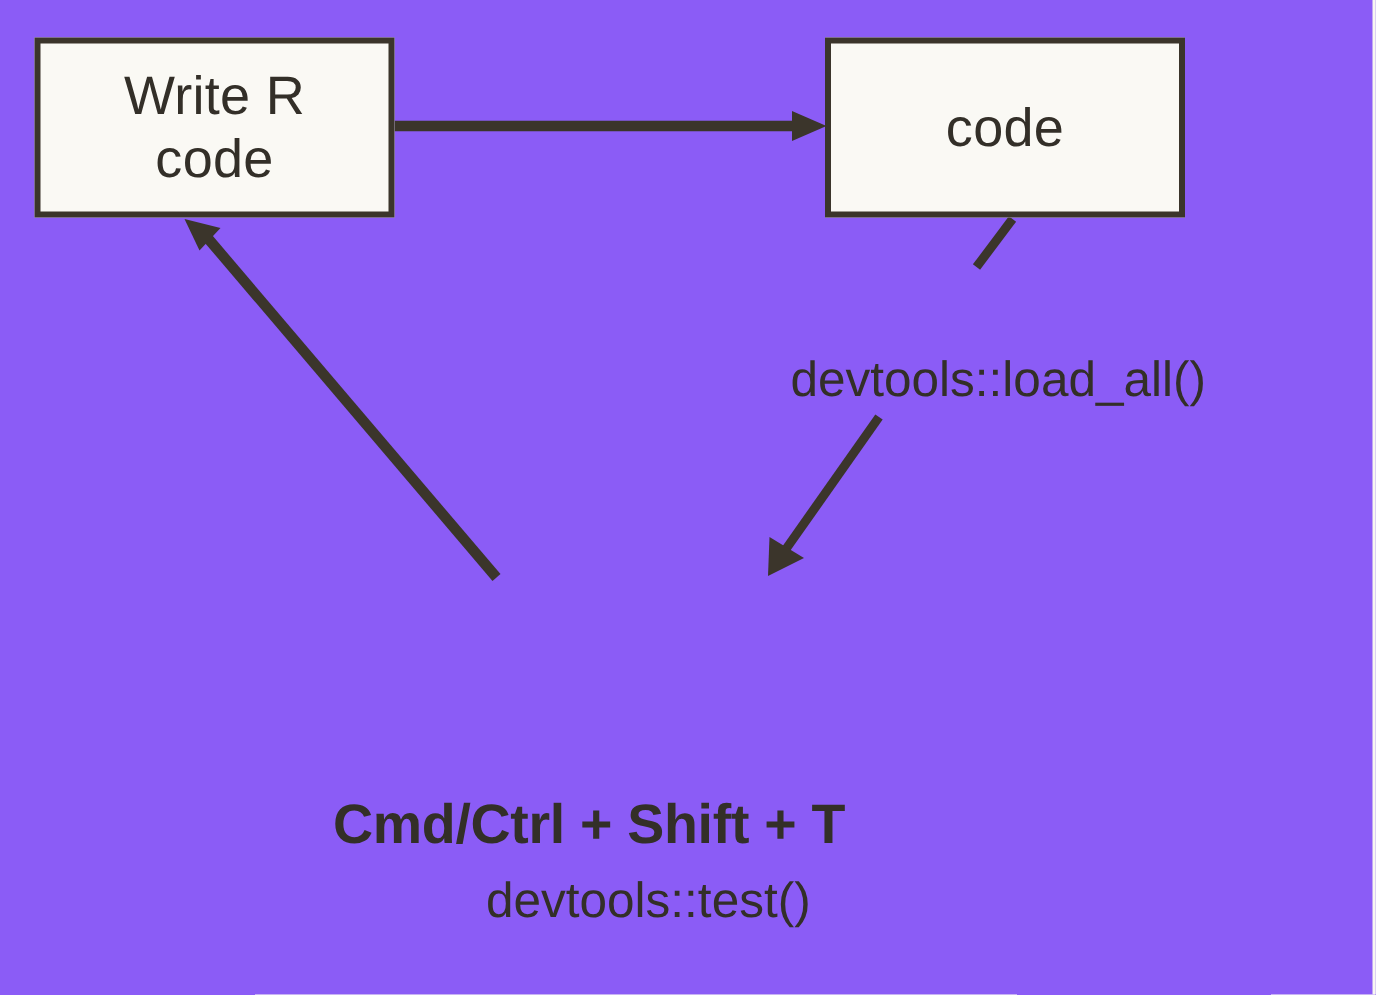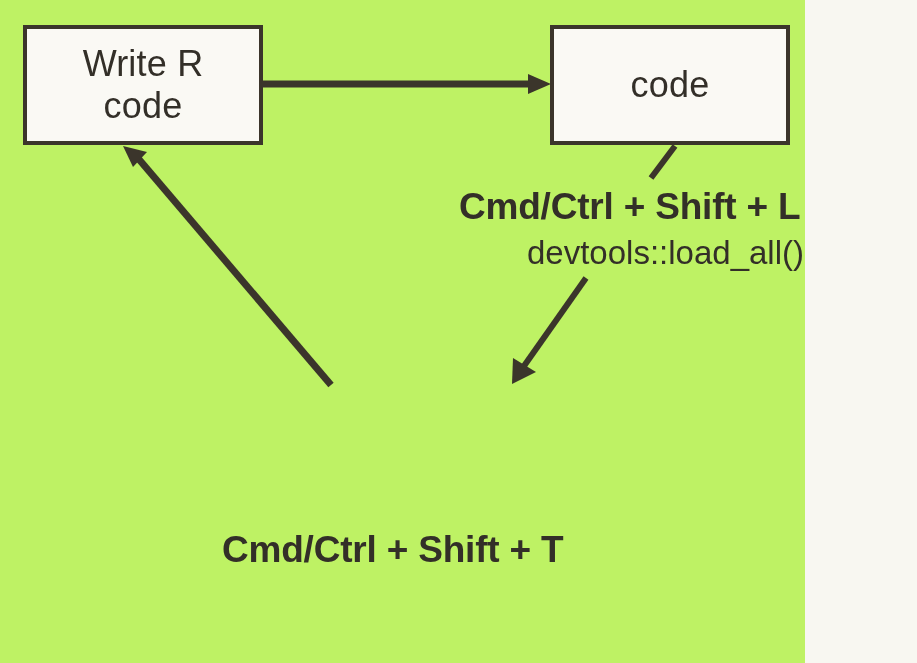--- a/index.html
+++ b/index.html
@@ -2,23 +2,23 @@
 <html><head>
 <meta charset="utf-8">
 <style>
   html, body {
     margin: 0;
     padding: 0;
     background: #f8f7f1;
   }
   #stage {
     position: relative;
-    width: 805px;
+    width: 915px;
     height: 663px;
-    background: #bef264;
+    background: #8b5cf6;
     overflow: hidden;
     font-family: "Liberation Sans", sans-serif;
   }
   .node {
     position: absolute;
     box-sizing: border-box;
     background: #faf9f4;
     border: 4px solid #3b352b;
     display: flex;
     align-items: center;
@@ -101,18 +101,18 @@
     </div>
   </div>
 
   <div class="node" id="node-reload">
     <div>
       <span>code</span>
     </div>
   </div>
 
 
-  <div class="caption shortcut" id="cap-load-shortcut">Cmd/Ctrl + Shift + L</div>
   <div class="caption fn" id="cap-load-fn">devtools::load_all()</div>
 
   <div class="caption shortcut" id="cap-test-shortcut">Cmd/Ctrl + Shift + T</div>
+  <div class="caption fn" id="cap-test-fn">devtools::test()</div>
 
 </div>
 
 </body></html>

